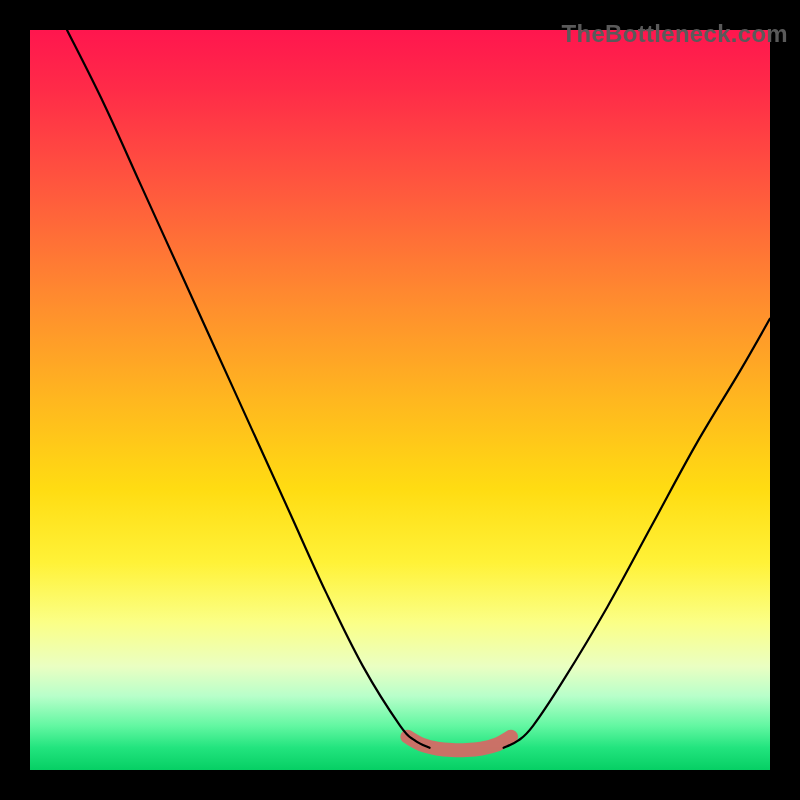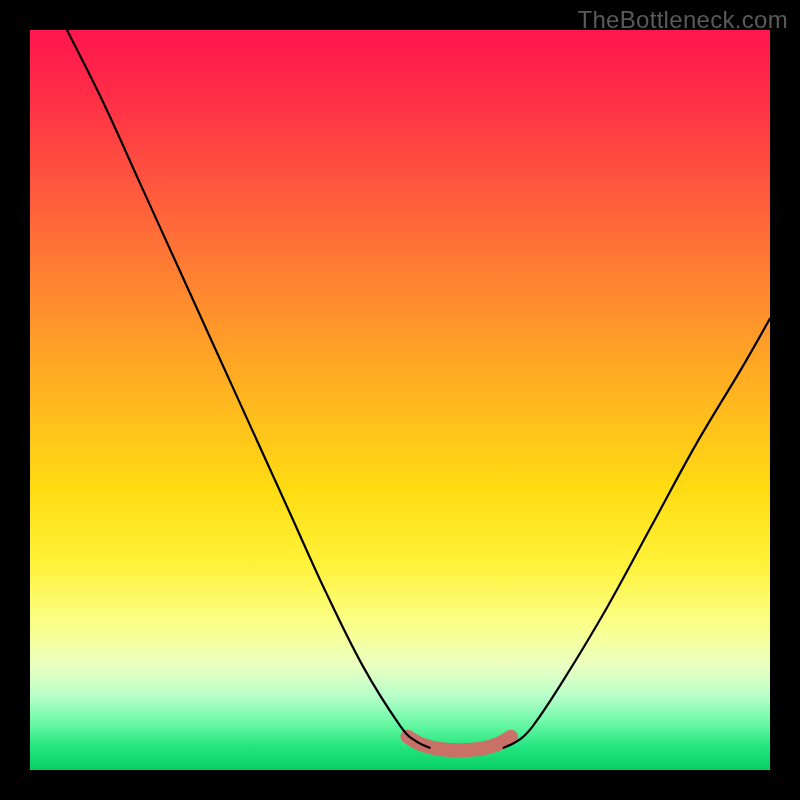--- a/index.html
+++ b/index.html
@@ -12,25 +12,25 @@
     font-family: Arial, Helvetica, sans-serif;
   }
   .frame {
     position: relative;
     width: 800px;
     height: 800px;
     background: #000;
   }
   .watermark {
     position: absolute;
-    top: 6px;
+    top: 20px;
     right: 12px;
     color: #5a5a5a;
     font-size: 24px;
-    font-weight: 400;
+    font-weight: 700;
     letter-spacing: 0.3px;
     z-index: 20;
   }
   .plot-area {
     position: absolute;
     left: 30px;
     top: 30px;
     width: 740px;
     height: 740px;
     overflow: hidden;

